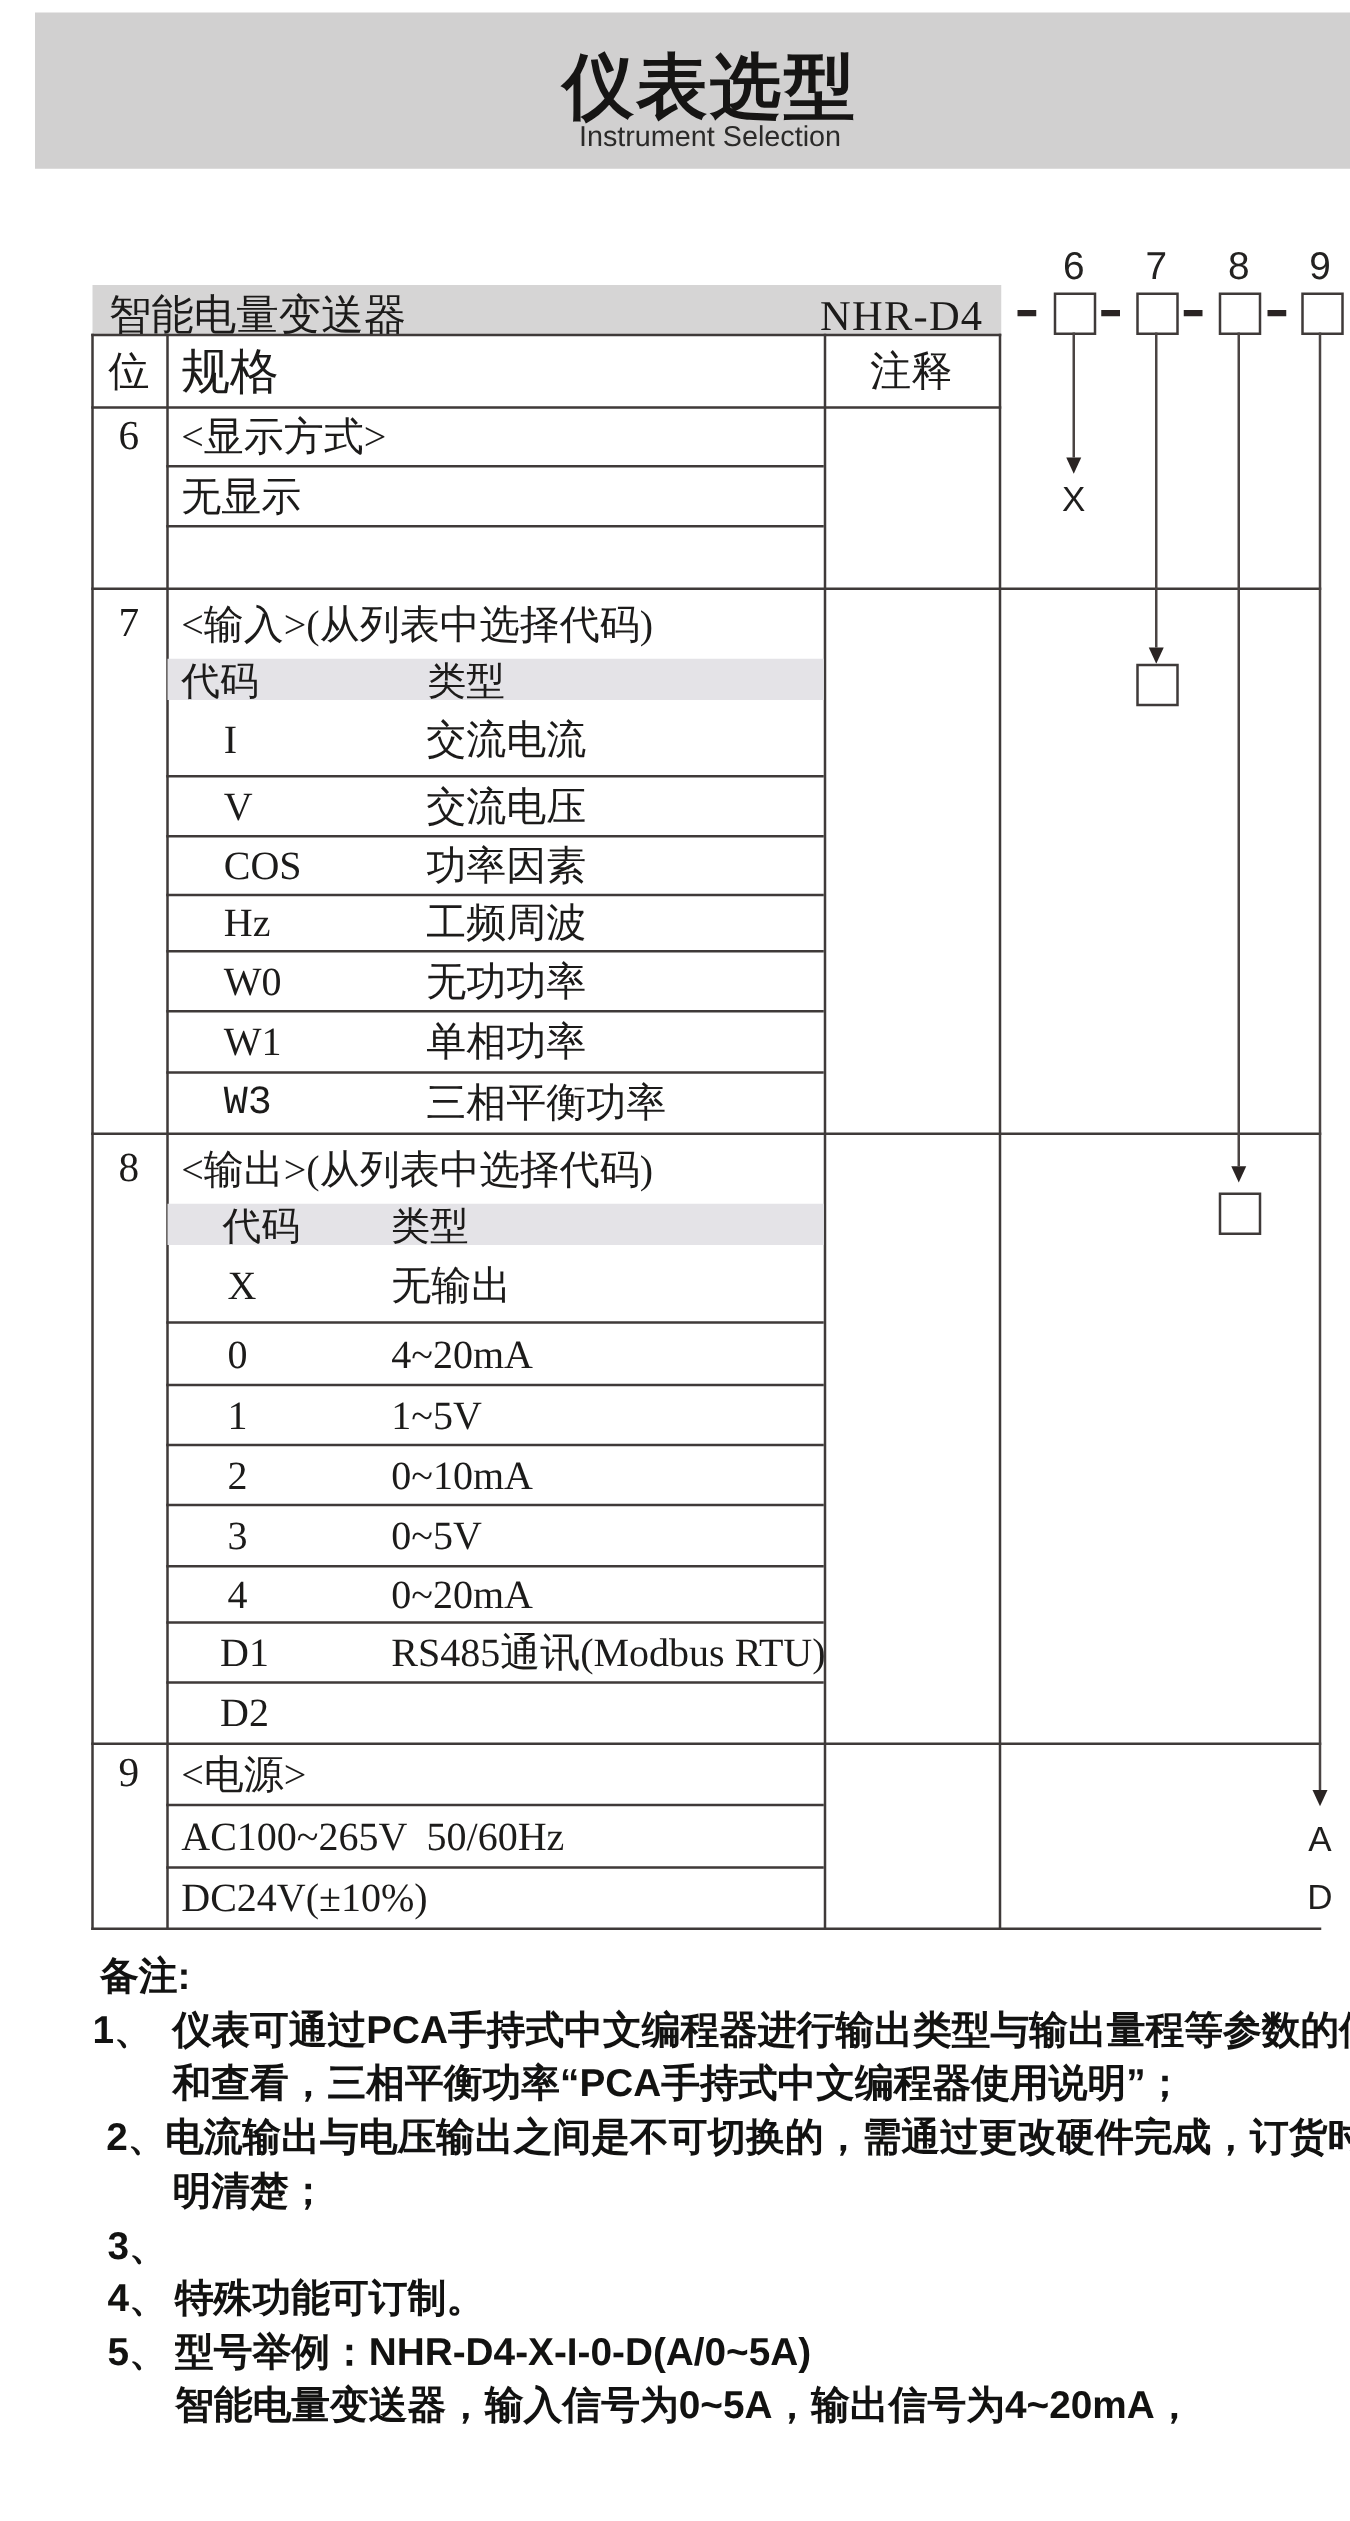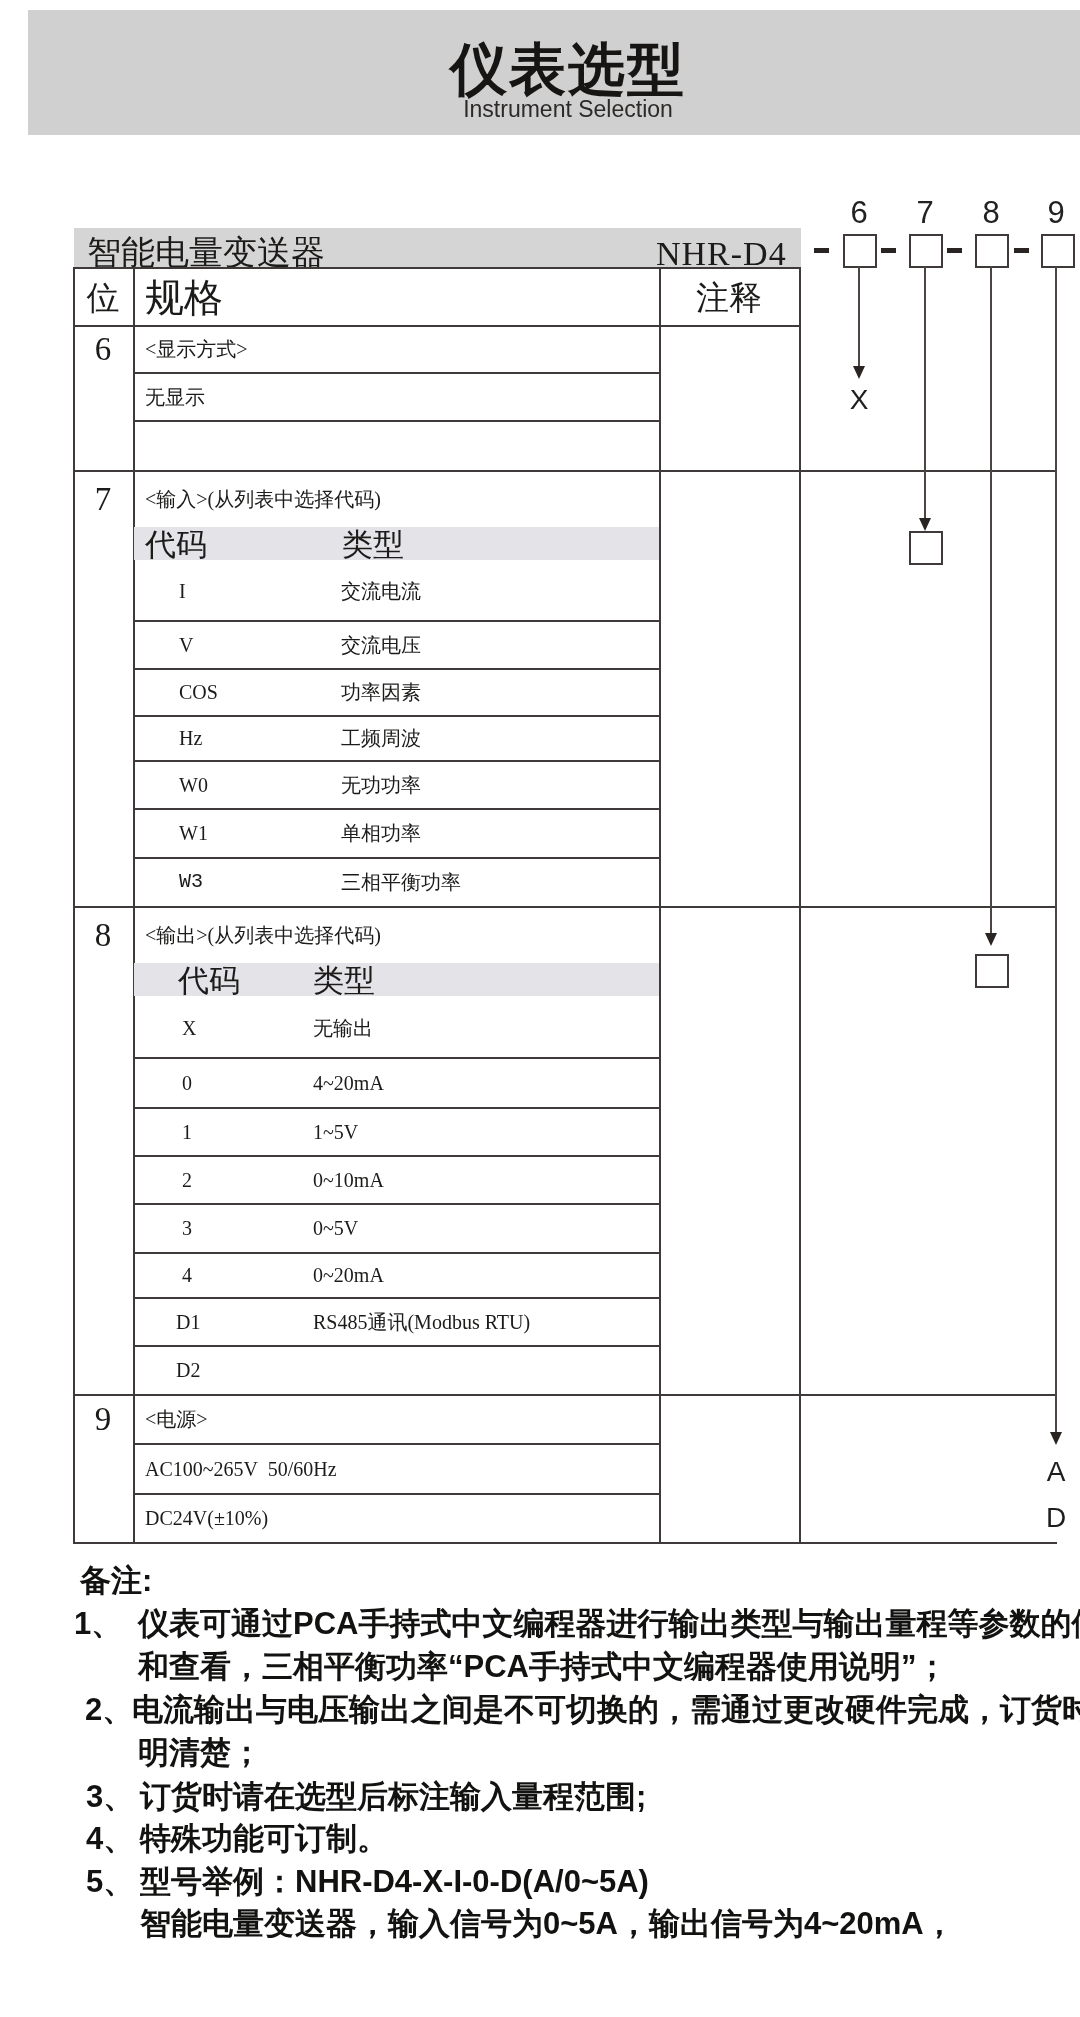--- a/index.html
+++ b/index.html
@@ -10,21 +10,21 @@
   .banner-title{position:absolute;left:0;top:22px;width:100%;text-align:center;
     font-family:"Liberation Sans","DejaVu Sans",sans-serif;font-weight:bold;font-size:57px;color:#161514;letter-spacing:2px;}
   .banner-sub{position:absolute;left:0;top:86px;width:100%;text-align:center;
     font-family:"Liberation Sans","DejaVu Sans",sans-serif;font-size:23px;color:#2b2a29;}
   
   .pbar{position:absolute;left:46px;top:228px;width:727px;height:40px;background:#d6d5d5;}
   
   .vl{position:absolute;width:2px;background:#3f3a39;}
   .hl{position:absolute;height:2px;background:#3f3a39;}
   
-  .t{position:absolute;font-size:20px;line-height:34px;white-space:pre;color:#1c1b1a;}
+  .t{position:absolute;font-size:32px;line-height:34px;white-space:pre;color:#1c1b1a;}
   .tc{position:absolute;font-size:33px;line-height:34px;text-align:center;color:#1c1b1a;}
   .sub-bar{position:absolute;left:106px;width:525px;height:33px;background:#e4e3e7;}
   
   .digit{position:absolute;width:44px;text-align:center;font-family:"Liberation Sans","DejaVu Sans",sans-serif;
          font-size:31px;line-height:32px;color:#232221;}
   .sq{position:absolute;width:30px;height:30px;border:2px solid #3f3a39;background:#ffffff;}
   .dash{position:absolute;width:15px;height:5px;background:#2a2423;}
   .aline{position:absolute;width:2px;background:#4a4443;}
   .ahead{position:absolute;width:0;height:0;border-left:6px solid transparent;border-right:6px solid transparent;border-top:13px solid #2a2423;}
   .rescode{position:absolute;width:44px;text-align:center;font-family:"Liberation Sans","DejaVu Sans",sans-serif;
@@ -167,21 +167,20 @@
 
   <span class="note" style="left:46px;top:1606px;">1、</span>
   <span class="note" style="left:110px;top:1606px;">仪表可通过PCA手持式中文编程器进行输出类型与输出量程等参数的修改</span>
   <span class="note" style="left:110px;top:1649px;">和查看，三相平衡功率“PCA手持式中文编程器使用说明”；</span>
 
   <span class="note" style="left:57px;top:1692px;">2、</span>
   <span class="note" style="left:104px;top:1692px;">电流输出与电压输出之间是不可切换的，需通过更改硬件完成，订货时请注</span>
   <span class="note" style="left:110px;top:1735px;">明清楚；</span>
 
   <span class="note" style="left:58px;top:1779px;">3、</span>
-  <span class="note" style="left:112px;top:1779px;">订货时请在选型后标注输入量程范围;</span>
 
   <span class="note" style="left:58px;top:1821px;">4、</span>
   <span class="note" style="left:112px;top:1821px;">特殊功能可订制。</span>
 
   <span class="note" style="left:58px;top:1864px;">5、</span>
   <span class="note" style="left:112px;top:1864px;">型号举例：NHR-D4-X-I-0-D(A/0~5A)</span>
   <span class="note" style="left:112px;top:1906px;">智能电量变送器，输入信号为0~5A，输出信号为4~20mA，</span>
 
 </div>
 

